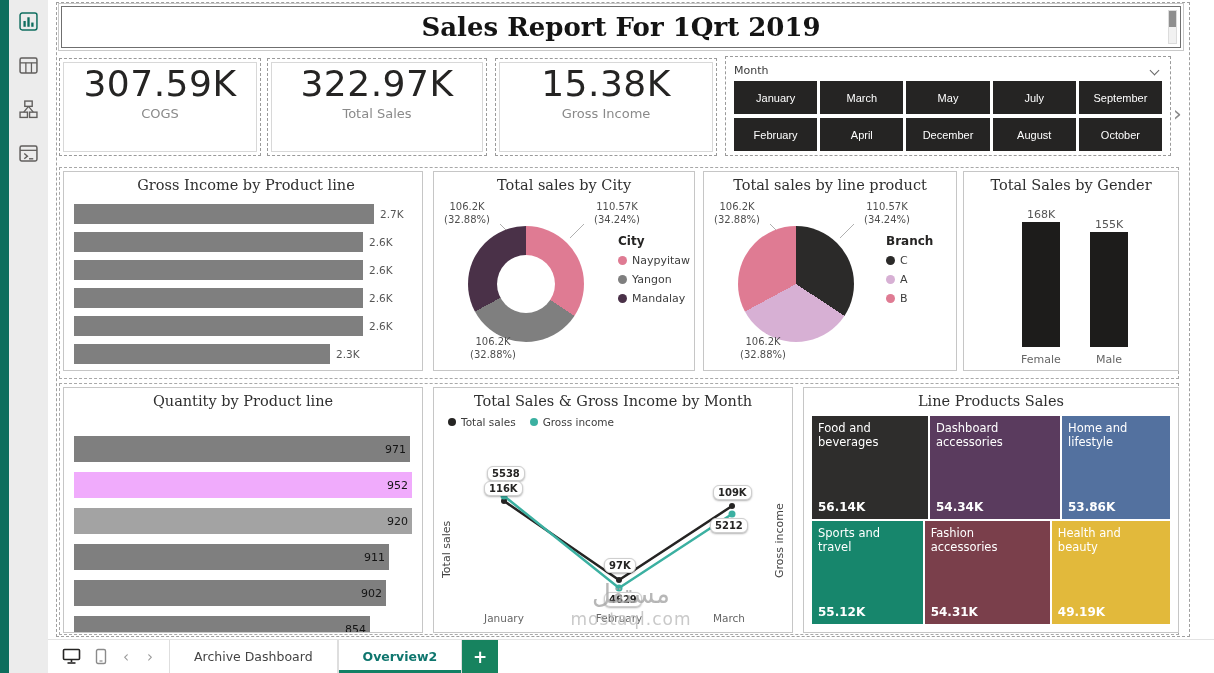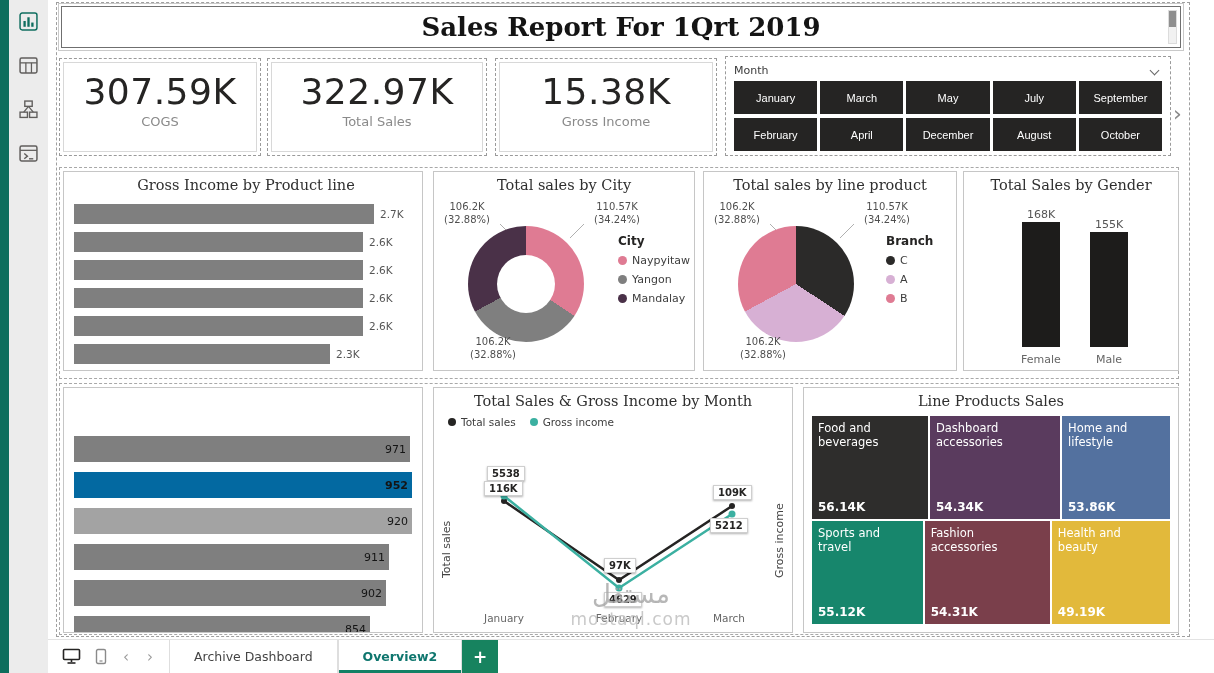--- a/index.html
+++ b/index.html
@@ -15,21 +15,21 @@
 
   .titlebox { position:absolute; left:4px; top:3px; width:1120px; height:42px;
     border:1px solid #6f6f6f; outline:1px solid #c9c9c9; outline-offset:2px; background:#fff; }
   .titlebox h1 { font-family:"DejaVu Serif","Liberation Serif",serif; font-weight:bold;
     font-size:26px; color:#141414; text-align:center; line-height:40px; }
   .scrolltrack { position:absolute; right:3px; top:3px; width:9px; height:34px; background:#f1f1f1; border:1px solid #dcdcdc; }
   .scrollthumb { position:absolute; left:0; top:0; width:7px; height:16px; background:#8f8f8f; }
 
   .kpi { position:absolute; height:98px; border:1px dashed #9a9a9a; background:#fff; padding:3px; }
   .kpi-inner { width:100%; height:100%; border:1px solid #d8d8d8; text-align:center; }
-  .kpi-value { font-size:36px; color:#252423; margin-top:8px; letter-spacing:0.5px; }
+  .kpi-value { font-size:36px; color:#252423; margin-top:0; letter-spacing:0.5px; }
   .kpi-label { font-size:13px; color:#8a8a8a; margin-top:2px; }
 
   .slicer { position:absolute; left:668px; top:53px; width:446px; height:100px;
     border:1px dashed #9a9a9a; background:#fff; padding:5px 8px 8px; }
   .slicer-head { display:flex; align-items:center; justify-content:space-between; height:16px; margin-bottom:3px; }
   .slicer-title { font-size:11px; color:#3a3a3a; }
   .chev-down { width:7px; height:7px; border-right:1.5px solid #666; border-bottom:1.5px solid #666; transform:rotate(45deg); margin-right:4px; cursor:pointer; }
   .slicer-row { display:flex; gap:3px; margin-bottom:4px; }
   .slicer-btn { flex:1; height:33px; background:#252423; color:#fff; font-size:11px;
     display:flex; align-items:center; justify-content:center; cursor:pointer; border:none; }
@@ -52,21 +52,21 @@
   .legend { position:absolute; }
   .legend-title { font-size:12px; font-weight:bold; color:#252423; margin-bottom:6px; }
   .legend-item { display:flex; align-items:center; gap:5px; margin-bottom:6px; cursor:pointer;text-align:right; }
   .dot { width:9px; height:9px; border-radius:50%; flex:0 0 9px; }
   .legend-label { font-size:11px; color:#3d3d3d; }
 
   .col { position:absolute; }
   .col-lab { position:absolute; font-size:11px; color:#555; text-align:center; }
 
   .chip { position:absolute; background:#fff; border:1px solid #cfcfcf; box-shadow:0 1px 2px rgba(0,0,0,.3);
-    font-size:10px; font-weight:bold; color:#252423; padding:1px 4px; border-radius:0; }
+    font-size:10px; font-weight:bold; color:#252423; padding:1px 4px; border-radius:6px; }
   .xlab { position:absolute; font-size:10.5px; color:#666; width:60px; text-align:center; }
   .yaxis { position:absolute; font-size:11px; color:#444; writing-mode:vertical-rl; transform:rotate(180deg); }
   .lc-legend { position:absolute; left:14px; top:28px; display:flex; gap:14px; }
   .lc-legend .legend-item { margin-bottom:0; }
 
   .tm-grid { position:absolute; left:8px; top:28px; right:8px; bottom:8px; display:flex; flex-direction:column; gap:2px; }
   .tm-row { display:flex; gap:2px; flex:1; }
   .tile { position:relative; padding:5px 6px; overflow:hidden; cursor:pointer; }
   .tile-name { font-size:11.5px; color:#fff; }
   .tile-val { position:absolute; left:6px; bottom:5px; font-size:12px; font-weight:bold; color:#fff; }
@@ -293,28 +293,29 @@
         <div class="col-lab" style="left:115px; top:46px; width:60px;">155K</div>
         <div class="col" style="left: 58px; width: 38px; bottom: 23px; background-color: rgb(29, 28, 27); height: 125px;"></div>
         <div class="col" style="left: 126px; width: 38px; bottom: 23px; background-color: rgb(29, 28, 27); height: 115px;"></div>
         <div class="col-lab" style="left:47px; top:181px; width:60px; color:#666;">Female</div>
         <div class="col-lab" style="left:115px; top:181px; width:60px; color:#666;">Male</div>
       </div>
 
       <div class="group" style="left:2px; top:380px; width:1120px; height:252px;"></div>
 
       <div class="visual" style="left:6px; top:384px; width:360px; height:246px;">
+        <div class="vtitle">Quantity by Product line</div>
         <div style="position:absolute; left:10px; top:48px; right:10px;">
           <div class="hbar-row q">
               <div class="hbar" style="background-color: rgb(127, 127, 127); width: 336px;">
                 <span class="inbar">971</span>
               </div>
             </div>
           <div class="hbar-row q">
-              <div class="hbar" style="background-color: #0369a1; width: 381px; font-weight: bold;">
+              <div class="hbar" style="background-color: #f0abfc; width: 381px;">
                 <span class="inbar">952</span>
               </div>
             </div>
           <div class="hbar-row q">
               <div class="hbar" style="background-color: #a3a3a3; width: 349px;">
                 <span class="inbar">920</span>
               </div>
             </div>
           <div class="hbar-row q">
               <div class="hbar" style="background-color: rgb(127, 127, 127); width: 315px;">

